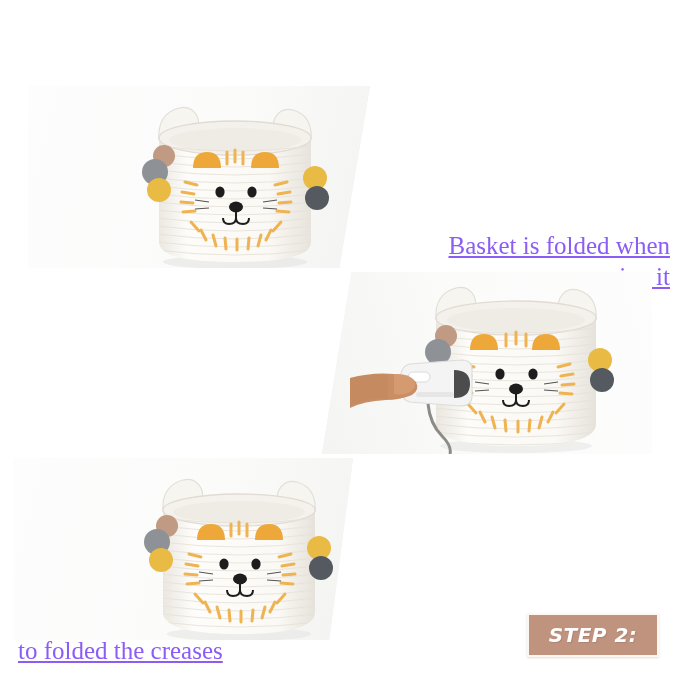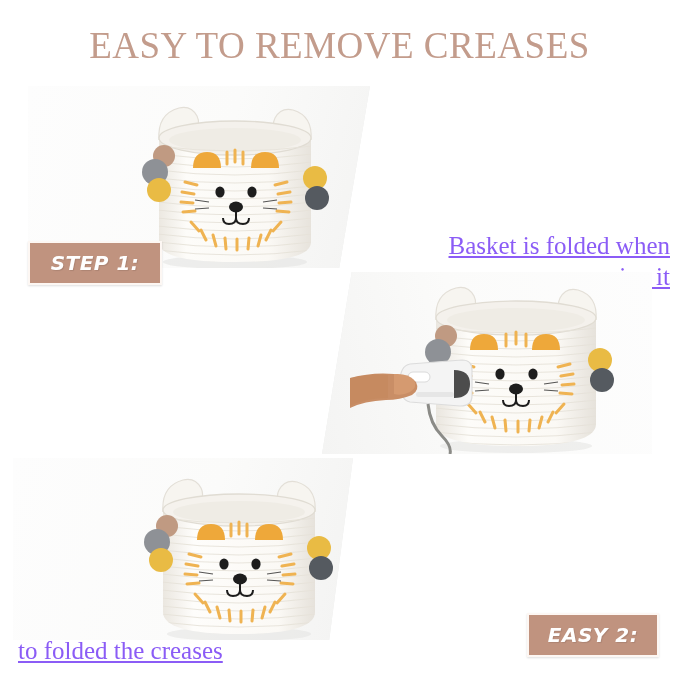--- a/index.html
+++ b/index.html
@@ -78,21 +78,20 @@
   }
   #cap1{left:382px;top:145px;width:288px;text-align:right;}
   #cap2{left:18px;top:333px;width:300px;text-align:left;}
   .caption .l2{display:block;}
 </style>
 </head>
 <body>
 
 <div id="page">
 
-  <div class="title">EASY TO REMOVE CREASES</div>
 
   <div class="row" id="row1">
     <div class="panel panel-left">
       <div class="photo-bg"></div>
 
       <svg class="basket-wrap" style="left:95px;top:4px;" width="230" height="178" viewBox="0 0 230 178">
         <defs>
           <linearGradient id="bodyG1" x1="0" y1="0" x2="1" y2="0">
             <stop offset="0" stop-color="#ece8e1"></stop>
             <stop offset="0.18" stop-color="#fdfcf9"></stop>
@@ -181,23 +180,20 @@
           <circle cx="36" cy="100" r="12" fill="#e9bb44"></circle>
         </g>
 
         <g>
           <circle cx="192" cy="88" r="12" fill="#e9bb44"></circle>
           <circle cx="194" cy="108" r="12" fill="#555a60"></circle>
         </g>
       </svg>
     </div>
 
-    <div class="badge" id="badge1">
-      <span>STEP 1:</span>
-    </div>
 
     <div class="caption" id="cap1">
       <span class="l1">Basket is folded when</span>
       <span class="l2">you recive it</span>
     </div>
   </div>
 
   <div class="row" id="row2">
     <div class="panel panel-right">
       <div class="photo-bg r"></div>
@@ -296,21 +292,21 @@
 
         <g>
           <path d="M0 104 Q22 98 44 100 Q60 101 66 108 Q70 116 62 121 Q50 126 36 126 Q14 127 0 134 Z" fill="#c98e66"></path>
           <path d="M44 100 Q58 99 64 106 Q68 113 60 118 Q52 122 44 120 Z" fill="#d59a70"></path>
           <path d="M0 104 Q20 99 38 101 L38 124 Q16 124 0 132 Z" fill="#c08457" opacity=".35"></path>
         </g>
       </svg>
     </div>
 
     <div class="badge" id="badge2">
-      <span>EASY 2:</span>
+      <span>STEP 2:</span>
     </div>
 
     <div class="caption" id="cap2">
       <span class="l1">Ironing out the basket</span>
       <span class="l2">to folded the creases</span>
     </div>
   </div>
 
   <div class="row" id="row3">
     <div class="panel panel-left3">

